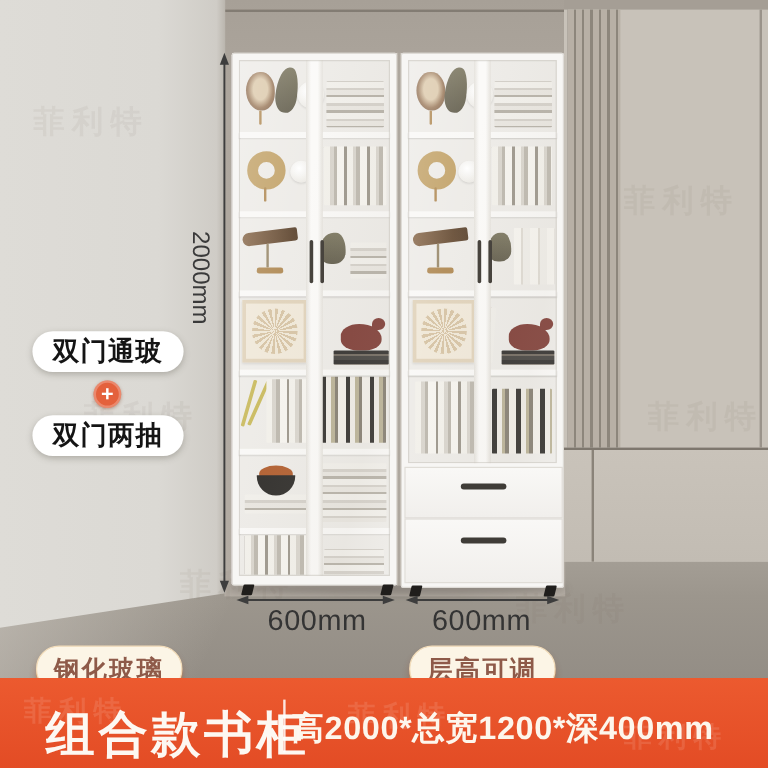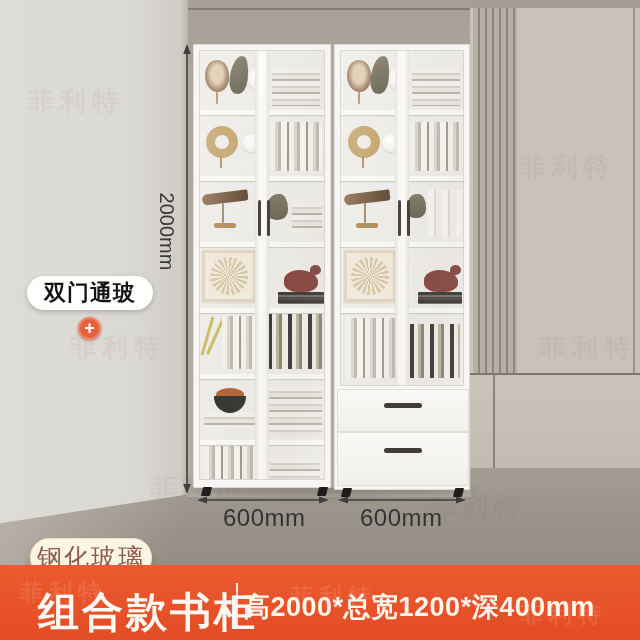--- a/index.html
+++ b/index.html
@@ -69,21 +69,21 @@
   
   .dim-label { color:#343434; font-size:24px; letter-spacing:.5px; }
   .dim-label-v { color:#3a3a3a; font-size:20px; transform:rotate(90deg); }
   .pill { background:#ffffff; border-radius:18px; color:#141414; font-weight:bold;
     font-size:22px; display:flex; align-items:center; justify-content:center;
     box-shadow:0 2px 5px rgba(90,85,75,.35); letter-spacing:1px;text-align:right; }
   .plus-badge { background:#e4613c; color:#fff; border-radius:50%; font-size:18px; font-weight:bold;
     display:flex; align-items:center; justify-content:center;
     box-shadow:0 1px 3px rgba(120,50,20,.4), inset 0 0 0 2px rgba(255,255,255,.25); }
 
-  .tag { background:#fcf5e6; border-radius:19px; color:#8e5a49; font-weight:normal; font-size:25px;
+  .tag { background:#fcf5e6; border-radius:19px; color:#8e5a49; font-weight:bold; font-size:21px;
     display:flex; align-items:center; justify-content:center; letter-spacing:2px;
     border:1px solid #f3ddba;
     box-shadow:0 3px 0 0 rgba(226,148,85,.55), 0 5px 6px rgba(150,55,20,.30); }
 
   .footer { left:0; top:565px; width:640px; height:75px;
     background:linear-gradient(180deg,#ec5a2f 0,#e34c25 100%); }
   .footer-title { color:#fdf8f2; font-size:41px; font-weight:700; letter-spacing:3px; }
   .footer-divider { width:2px; background:rgba(255,255,255,.85); }
   .footer-spec { color:#fdf6ec; font-size:27px; font-weight:bold; letter-spacing:.5px; }
 
@@ -232,22 +232,24 @@
       <polygon points="338,500 348,496.4 348,503.6" stroke="none"></polygon>
       <polygon points="466,500 456,496.4 456,503.6" stroke="none"></polygon>
     </g>
   </svg>
   <div class="abs dim-label-v" style="left:126px;top:220px;width:80px;text-align:center;">2000mm</div>
   <div class="abs dim-label" style="left:223px;top:504px;width:80px;text-align:center;">600mm</div>
   <div class="abs dim-label" style="left:360px;top:504px;width:80px;text-align:center;">600mm</div>
 
   <div class="abs pill" style="left:27px;top:276px;width:126px;height:34px;">双门通玻</div>
   <div class="abs plus-badge" style="left:78px;top:317px;width:23px;height:23px;">+</div>
+  <div class="abs pill" style="left:27px;top:346px;width:126px;height:34px;">双门两抽</div>
 
   <div class="abs tag" style="left:30px;top:538px;width:120px;height:37px;">钢化玻璃</div>
+  <div class="abs tag" style="left:341px;top:538px;width:120px;height:37px;">层高可调</div>
 
   <div class="abs footer">
     <div class="abs wm wm-red" style="left:20px;top:12px;">菲利特</div>
     <div class="abs wm wm-red" style="left:290px;top:16px;">菲利特</div>
     <div class="abs wm wm-red" style="left:520px;top:34px;">菲利特</div>
     <div class="abs footer-title" style="left:38px;top:20px;">组合款书柜</div>
     <div class="abs footer-divider" style="left:236px;top:18px;height:44px;"></div>
     <div class="abs footer-spec" style="left:243px;top:24px;">高2000*总宽1200*深400mm</div>
   </div>
 

